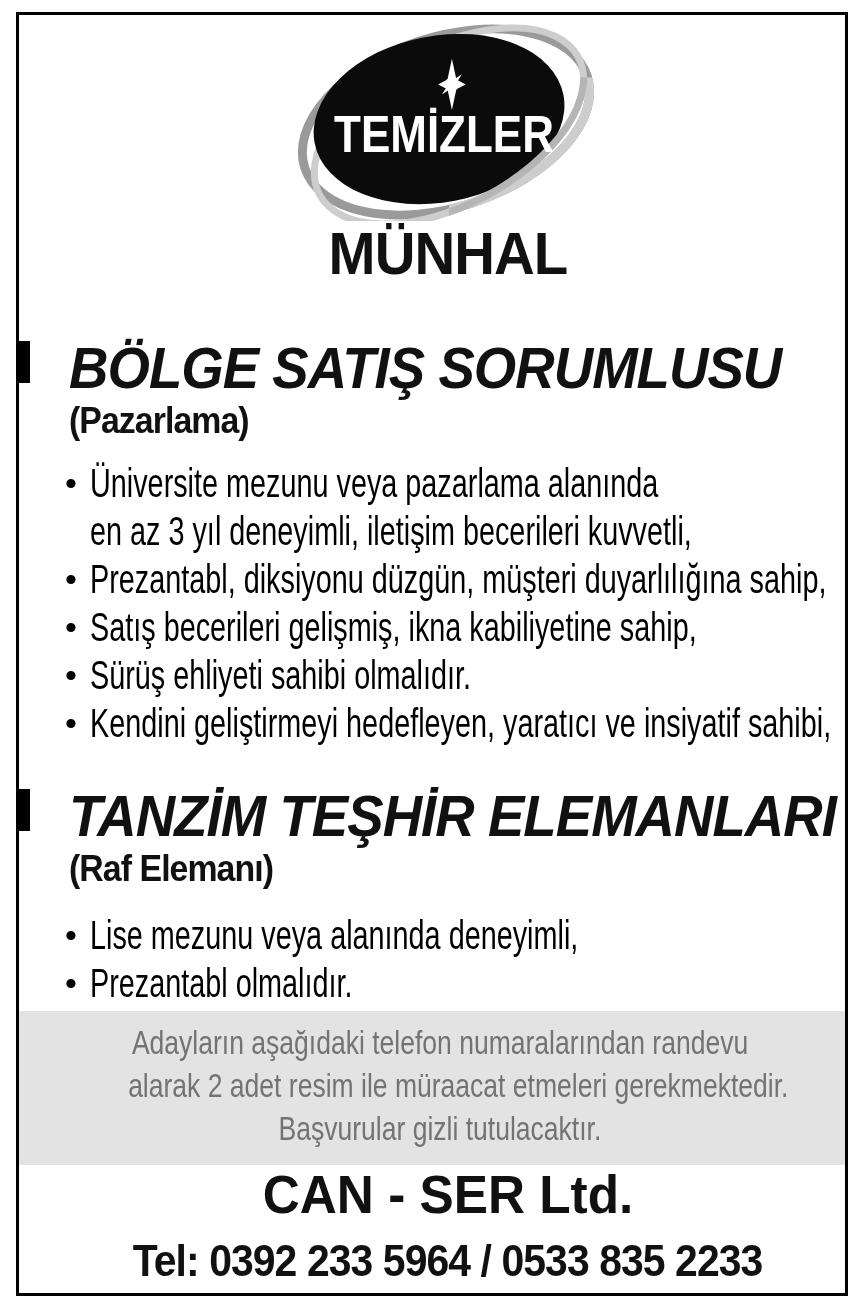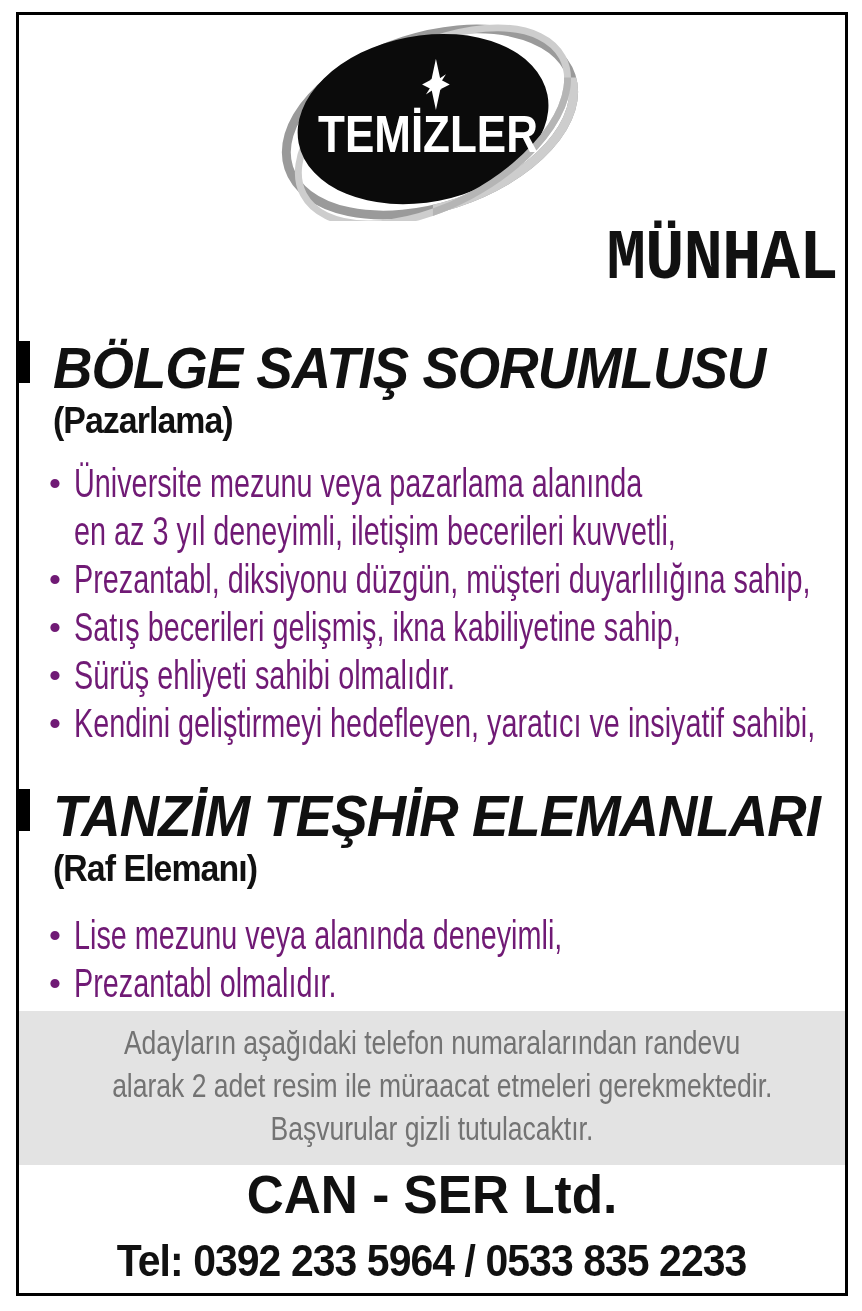--- a/index.html
+++ b/index.html
@@ -1,27 +1,27 @@
 <!DOCTYPE html>
 <html style="--ink: #111111; --notice-bg: #e3e3e3; --logo-oval: #0b0b0b; --logo-ring: #9a9a9a; --logo-ring-light: #cdcdcd;"><head>
 <meta charset="utf-8">
 <style>
   html,body{margin:0;padding:0;background:#ffffff;}
   .page{position:relative;width:862px;height:1311px;background:#fff;overflow:hidden;
         font-family:"Liberation Sans","DejaVu Sans",sans-serif;color:var(--ink,#111);}
   .frame{position:absolute;left:16px;top:12px;width:826px;height:1278px;border:3px solid #000;}
-  .abs{position:absolute;}
+  .abs{position:absolute;padding-left:16px;}
   .logo-wrap{top:8px;left:0;width:100%;text-align:center;}
   .logo-wrap svg{margin-left:-8px;}
-  .title{top:206px;left:0;width:100%;text-align:right;font-weight:bold;
-         font-size:70px;line-height:1.1;letter-spacing:-1px;font-family:Liberation Mono, monospace;}
+  .title{top:206px;left:0;width:100%;text-align:center;font-weight:bold;
+         font-size:60px;line-height:1.1;letter-spacing:-1px;}
   .sec-h{left:34px;right:10px;font-weight:bold;font-size:58px;line-height:1.2;letter-spacing:-1px;font-style:italic;}
   .marker{position:absolute;left:-37px;top:8px;width:14px;height:42px;background:#000;}
   .sub-h{left:34px;right:10px;font-weight:bold;font-size:36px;line-height:1.2;letter-spacing:-1px;}
-  .list{left:30px;right:12px;font-size:40px;line-height:48px;color:#701a75;}
+  .list{left:30px;right:12px;font-size:40px;line-height:48px;color:#000000;}
   .line{position:relative;white-space:nowrap;}
   .bullet{display:inline-block;width:25px;font-size:34px;vertical-align:top;}
   .fitline{display:inline-block;white-space:nowrap;}
   .notice{left:0;right:0;top:996px;height:144px;background:var(--notice-bg,#e3e3e3);
           padding-top:10px;font-size:34px;color:#737373;}
   .nline{position:relative;text-align:center;line-height:43px;}
   .company{top:1148px;left:0;width:100%;text-align:center;font-weight:bold;
            font-size:54px;line-height:1.15;}
   .tel{top:1222px;left:0;width:100%;text-align:center;font-weight:bold;
        font-size:44px;line-height:1.1;letter-spacing:-1px;}

